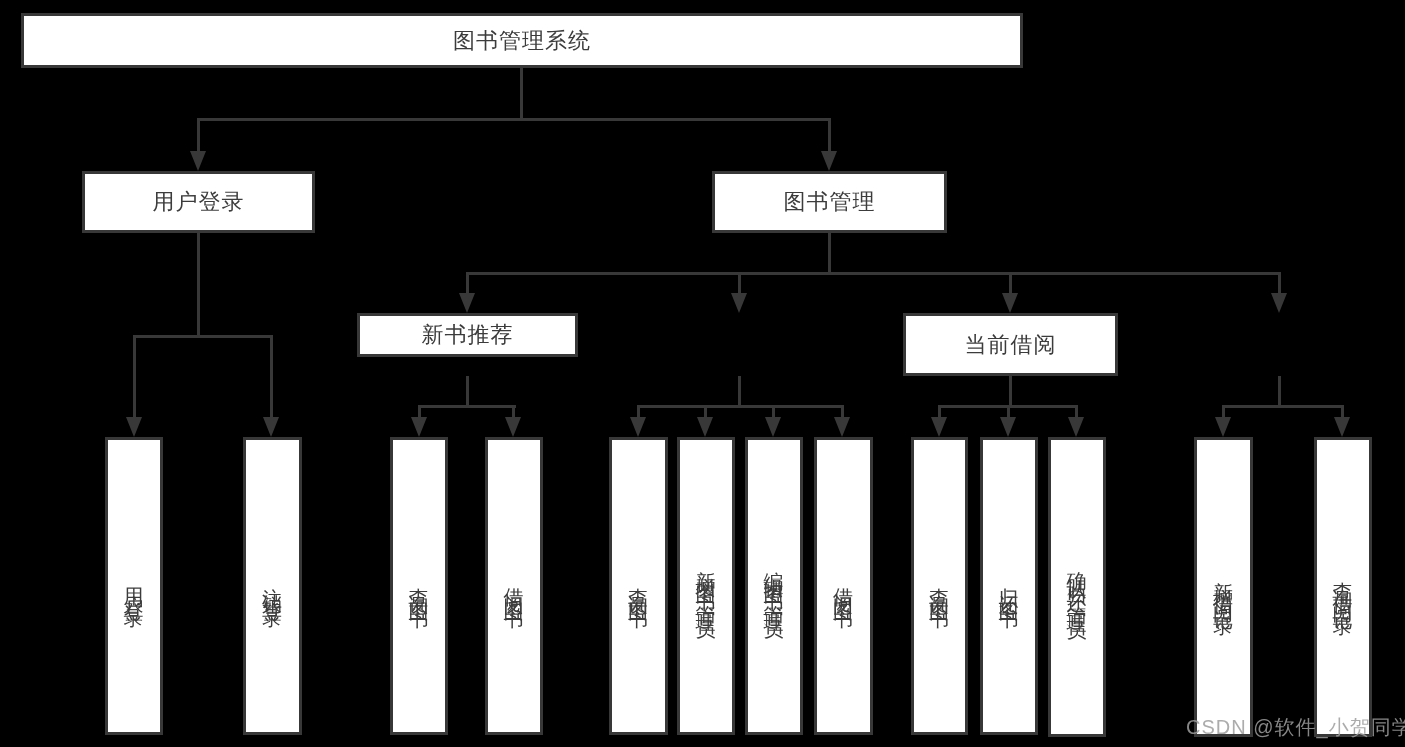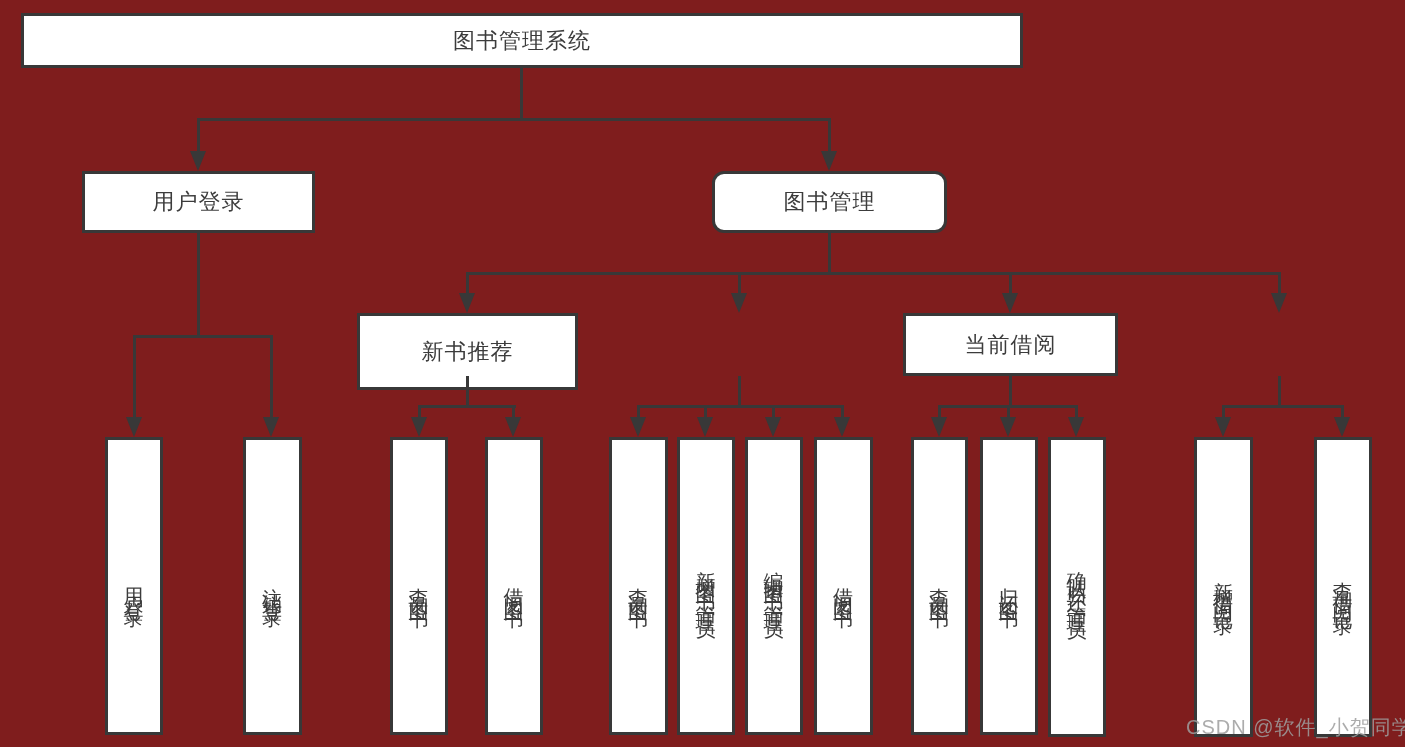--- a/index.html
+++ b/index.html
@@ -1,19 +1,19 @@
 <!DOCTYPE html>
 <html><head>
 <meta charset="utf-8">
 <style>
   html, body { margin: 0; padding: 0; background: #ffffff; }
   #stage {
     position: relative;
     width: 1405px; height: 747px;
-    background: #7f1d1d;
+    background: #000000;
     font-family: "Liberation Sans", "DejaVu Sans", sans-serif;
     color: #3c3c3c;
     overflow: hidden;
   }
   .box {
     position: absolute;
     background: #ffffff;
     border: 3px solid #383838;
     box-sizing: border-box;
     display: flex;
@@ -59,21 +59,21 @@
   <div class="vline" style="left:520px; top:68px; height:50px;"></div>
   <div class="hline" style="left:197px; top:118px; width:634px;"></div>
   <div class="vline" style="left:197px; top:118px; height:34px;"></div>
   <div class="arrow" style="left:190px; top:151px;"></div>
   <div class="vline" style="left:828px; top:118px; height:34px;"></div>
   <div class="arrow" style="left:821px; top:151px;"></div>
 
   <div class="box hbox" style="left:82px; top:171px; width:233px; height:62px;">
     <span>用户登录</span>
   </div>
-  <div class="box hbox" style="left:712px; top:171px; width:235px; height:62px;border-radius:12px;">
+  <div class="box hbox" style="left:712px; top:171px; width:235px; height:62px;">
     <span>图书管理</span>
   </div>
 
   <div class="vline" style="left:197px; top:233px; height:102px;"></div>
   <div class="hline" style="left:133px; top:335px; width:140px;"></div>
   <div class="vline" style="left:133px; top:335px; height:83px;"></div>
   <div class="arrow" style="left:126px; top:417px;"></div>
   <div class="vline" style="left:270px; top:335px; height:83px;"></div>
   <div class="arrow" style="left:263px; top:417px;"></div>
 
@@ -81,21 +81,21 @@
   <div class="hline" style="left:466px; top:272px; width:815px;"></div>
   <div class="vline" style="left:466px; top:272px; height:24px;"></div>
   <div class="arrow" style="left:459px; top:293px;"></div>
   <div class="vline" style="left:738px; top:272px; height:24px;"></div>
   <div class="arrow" style="left:731px; top:293px;"></div>
   <div class="vline" style="left:1009px; top:272px; height:24px;"></div>
   <div class="arrow" style="left:1002px; top:293px;"></div>
   <div class="vline" style="left:1278px; top:272px; height:24px;"></div>
   <div class="arrow" style="left:1271px; top:293px;"></div>
 
-  <div class="box hbox" style="left:357px; top:313px; width:221px; height:77px;">
+  <div class="box hbox" style="left:357px; top:313px; width:221px; height:44px;">
     <span>新书推荐</span>
   </div>
   <div class="box hbox" style="left:903px; top:313px; width:215px; height:63px;text-align:right;">
     <span>当前借阅</span>
   </div>
 
   <div class="vline" style="left:466px; top:376px; height:32px;"></div>
   <div class="hline" style="left:418px; top:405px; width:98px;"></div>
   <div class="vline" style="left:418px; top:405px; height:14px;"></div>
   <div class="arrow" style="left:411px; top:417px;"></div>

